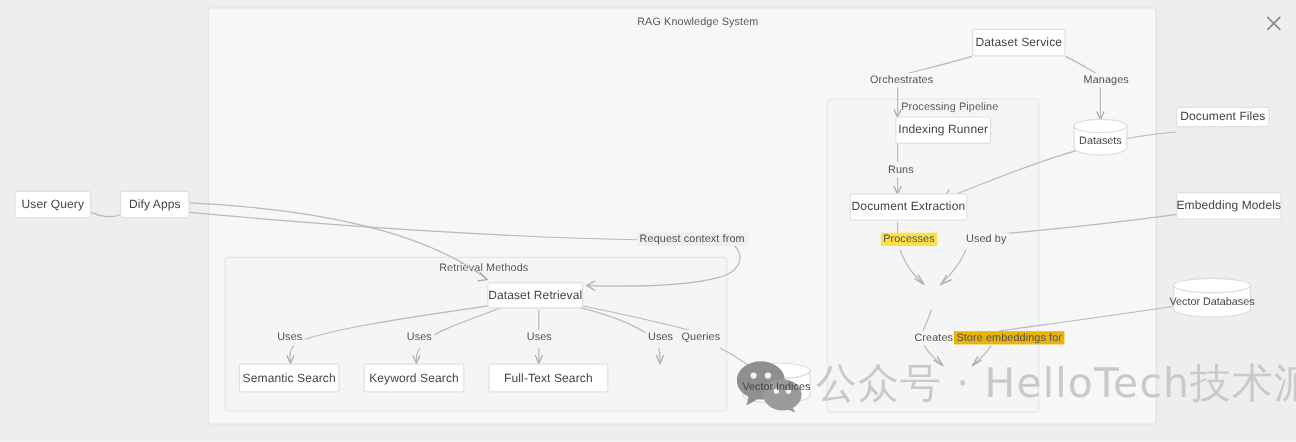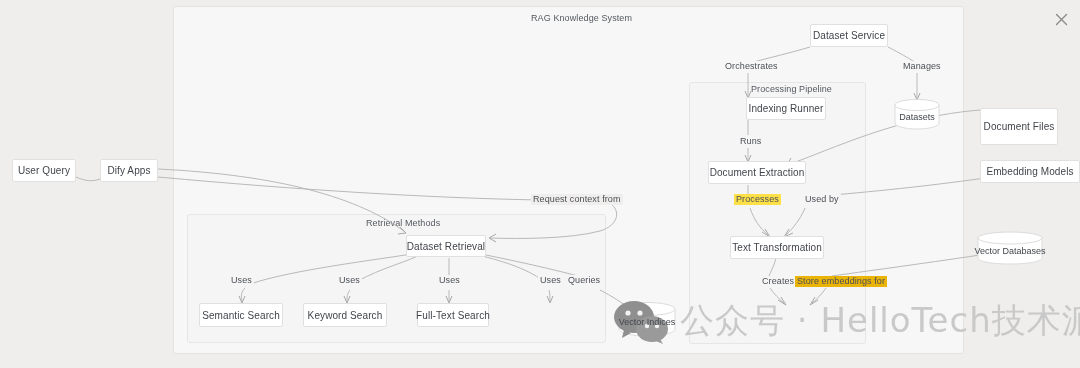--- a/index.html
+++ b/index.html
@@ -180,21 +180,21 @@
   </div>
 
   <div class="node" style="left:199px;top:303px;width:84px;height:24px;">
     <span>Semantic Search</span>
   </div>
 
   <div class="node" style="left:303px;top:303px;width:84px;height:24px;">
     <span>Keyword Search</span>
   </div>
 
-  <div class="node" style="left:407px;top:303px;width:72px;height:24px;margin-left:10px;">
+  <div class="node" style="left:407px;top:303px;width:100px;height:24px;">
     <span>Full-Text Search</span>
   </div>
 
 
   <div class="cyl" style="left:618px;top:301px;width:58px;height:36px;">
     <svg viewBox="0 0 58 36" xmlns="http://www.w3.org/2000/svg">
       <path d="M1,8 L1,28 C1,32 14,35 29,35 C44,35 57,32 57,28 L57,8 Z" fill="#ffffff" stroke="#dcdcdc" stroke-width="1"></path>
       <ellipse cx="29" cy="8" rx="28" ry="6.5" fill="#ffffff" stroke="#dcdcdc" stroke-width="1"></ellipse>
     </svg>
     <span>Vector Indices</span>
@@ -205,38 +205,35 @@
   </div>
 
   <div class="node" style="left:746px;top:97px;width:80px;height:23px;">
     <span>Indexing Runner</span>
   </div>
 
   <div class="node" style="left:708px;top:161px;width:98px;height:23px;">
     <span>Document Extraction</span>
   </div>
 
-  <div class="node" style="left:730px;top:236px;width:94px;height:23px;">
-    <span>Text Transformation</span>
-  </div>
 
 
   <div class="cyl" style="left:894px;top:98px;width:46px;height:32px;">
     <svg viewBox="0 0 46 32" xmlns="http://www.w3.org/2000/svg">
       <path d="M1,7 L1,25 C1,28.5 11,31 23,31 C35,31 45,28.5 45,25 L45,7 Z" fill="#ffffff" stroke="#dcdcdc" stroke-width="1"></path>
       <ellipse cx="23" cy="7" rx="22" ry="5.6" fill="#ffffff" stroke="#dcdcdc" stroke-width="1"></ellipse>
     </svg>
     <span>Datasets</span>
   </div>
 
-  <div class="node" style="left:980px;top:108px;width:78px;height:37px;">
+  <div class="node" style="left:980px;top:89px;width:78px;height:17px;">
     <span>Document Files</span>
   </div>
 
-  <div class="node" style="left:980px;top:160px;width:100px;height:23px;">
+  <div class="node" style="left:980px;top:160px;width:88px;height:23px;">
     <span>Embedding Models</span>
   </div>
 
   <div class="cyl" style="left:977px;top:231px;width:66px;height:34px;">
     <svg viewBox="0 0 66 34" xmlns="http://www.w3.org/2000/svg">
       <path d="M1,7 L1,27 C1,30.5 15,33 33,33 C51,33 65,30.5 65,27 L65,7 Z" fill="#ffffff" stroke="#dcdcdc" stroke-width="1"></path>
       <ellipse cx="33" cy="7" rx="32" ry="6" fill="#ffffff" stroke="#dcdcdc" stroke-width="1"></ellipse>
     </svg>
     <span>Vector Databases</span>
   </div>

